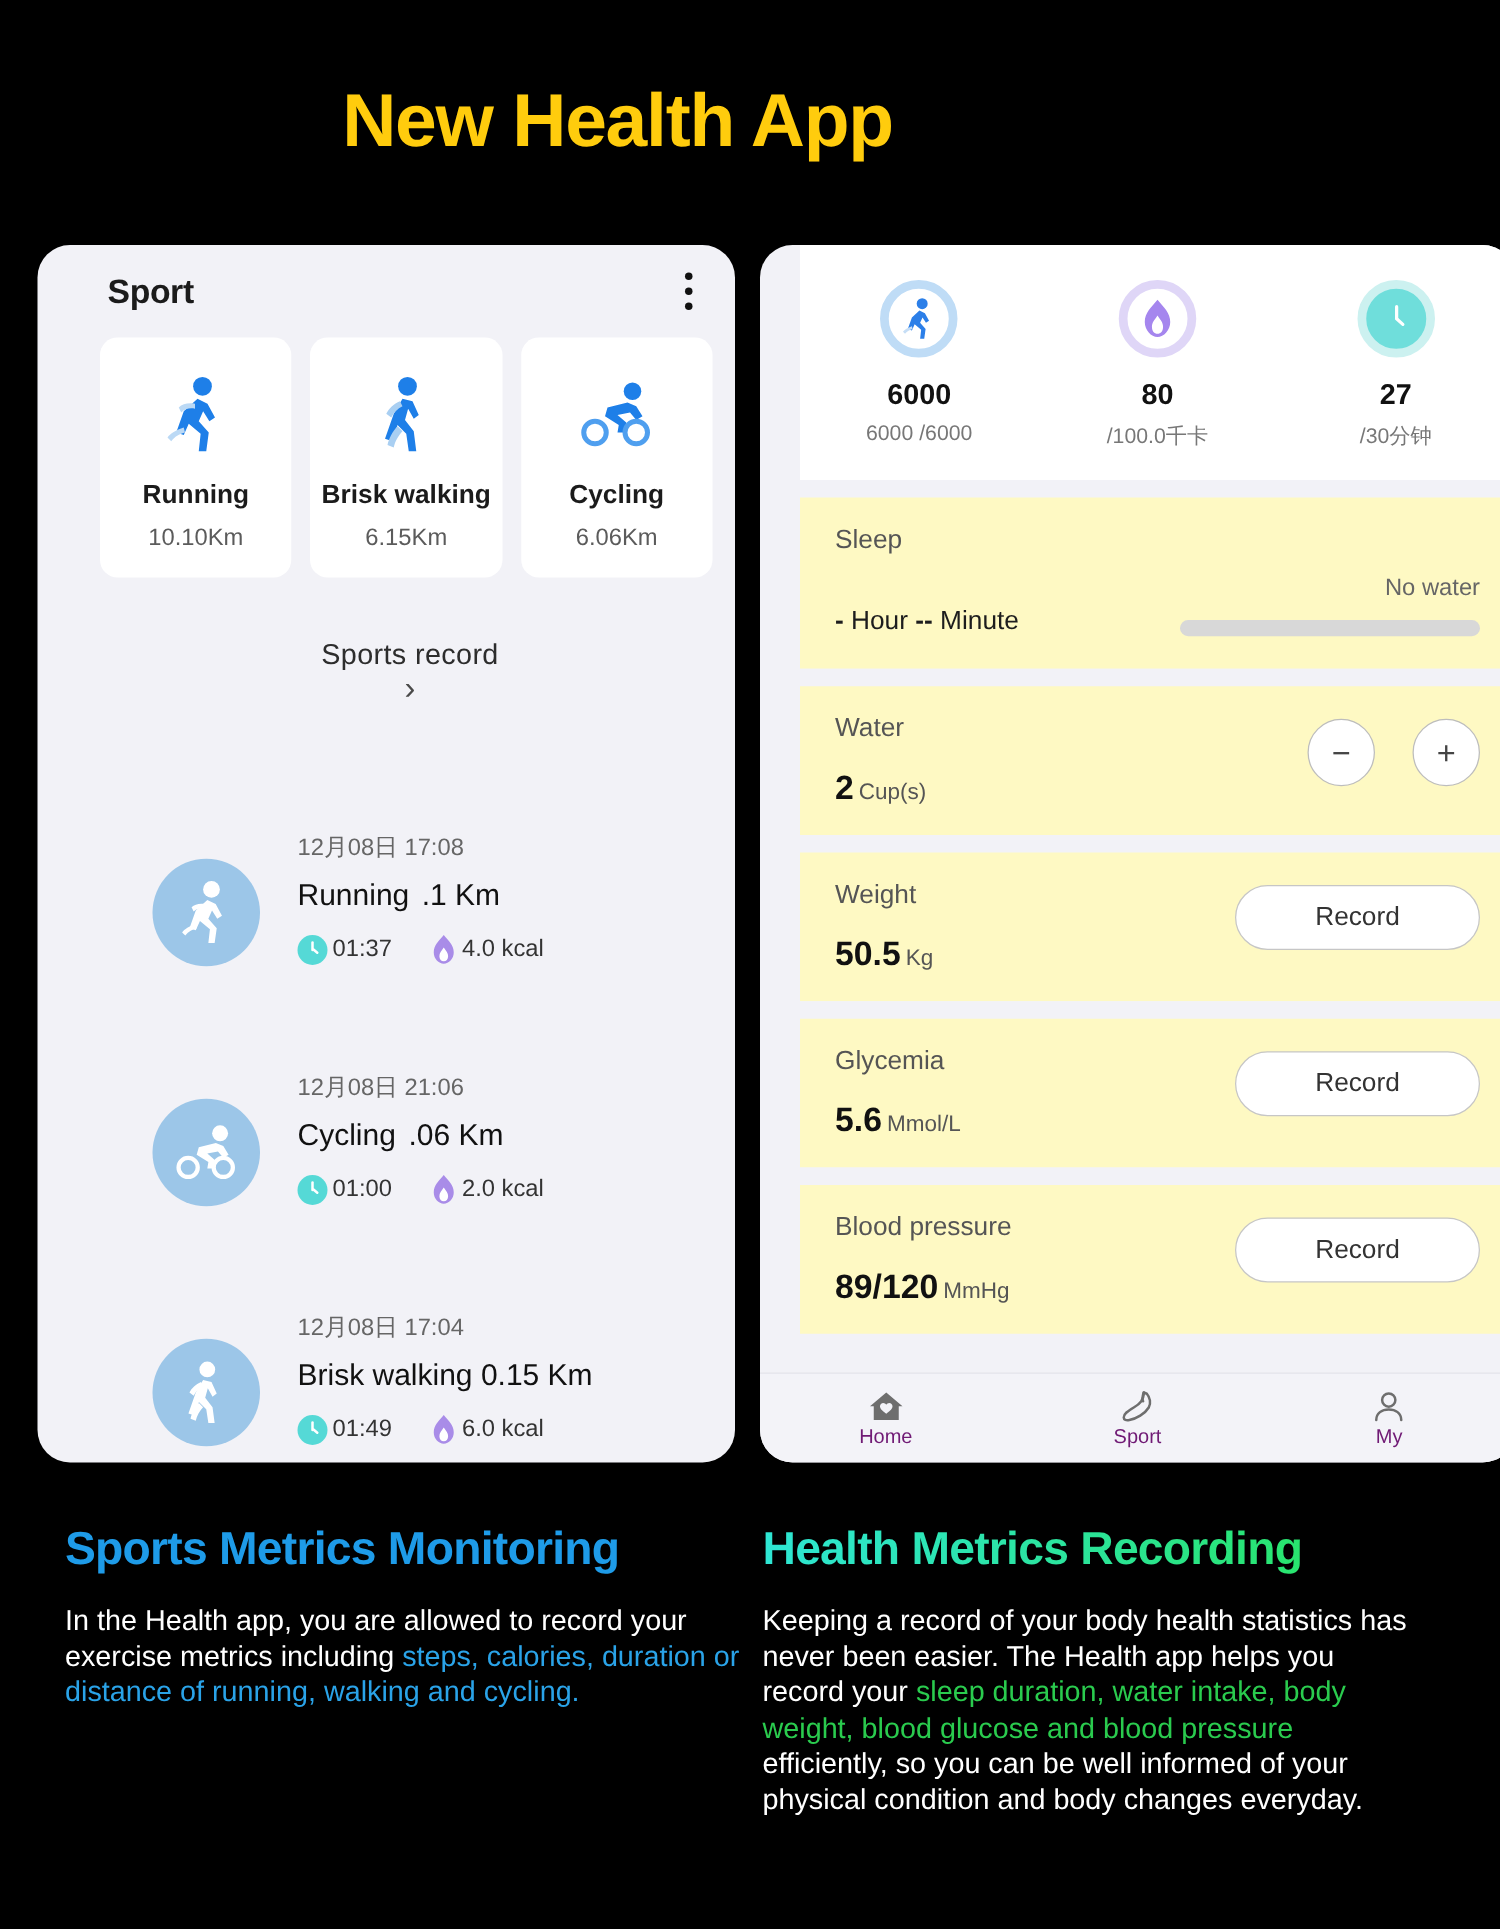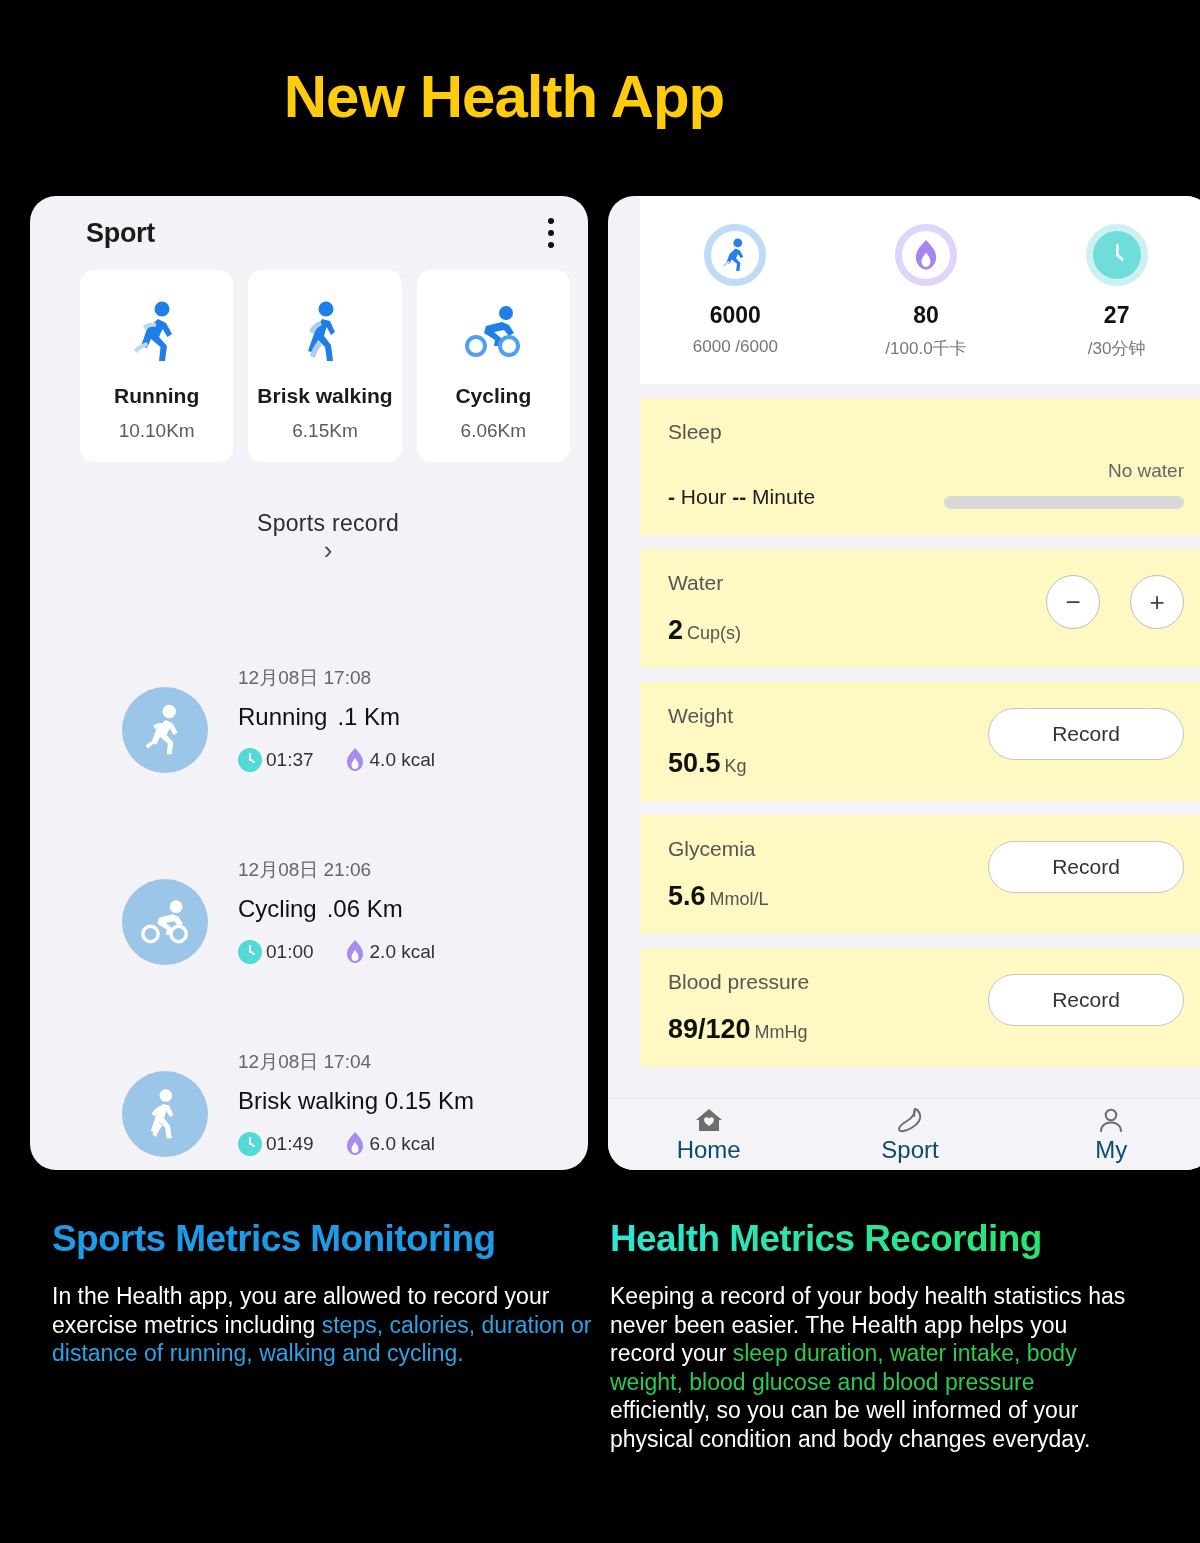--- a/index.html
+++ b/index.html
@@ -6,21 +6,21 @@
   html, body {
     width: 1200px; height: 1543px;
     background: #000;
     font-family: "Liberation Sans", sans-serif;
     overflow: hidden;
   }
   .page { position: relative; width: 1200px; height: 1543px; background: #000; }
 
   
   .main-title {
-    position: absolute; left: 14px; top: 62px; width: 980px;
+    position: absolute; left: 4px; top: 62px; width: 980px;
     text-align: center;
     font-size: 60px; font-weight: bold;
     letter-spacing: -1px;
     color: #FFCC0D;
   }
 
   
   .phone {
     position: absolute;
     border-radius: 26px;
@@ -126,21 +126,21 @@
     display: flex; align-items: center; justify-content: center;
     font-size: 21px; color: #333; cursor: pointer; margin-top: 4px;
   }
 
   .r-nav {
     position: absolute; left: 0; bottom: 0; width: 100%; height: 72px;
     background: #F3F3F8; display: flex; align-items: center;
     border-top: 1px solid #E4E4EA;
   }
   .nav-item { flex: 1; display: flex; flex-direction: column; align-items: center; gap: 2px; cursor: pointer; }
-  .nav-label { font-size: 24px; color: #0c4a6e; text-align: center; }
+  .nav-label { font-size: 16px; color: #701a75; text-align: center; }
 
   
   .blurb { position: absolute; width: 540px; }
   .blurb-left  { left: 52px;  top: 1218px; }
   .blurb-right { left: 610px; top: 1218px; width: 520px; }
   .blurb-h {
     font-size: 37px; font-weight: bold; letter-spacing: -0.6px;
   }
   .h-blue { color: #1E9BE8; }
   .h-grad {

